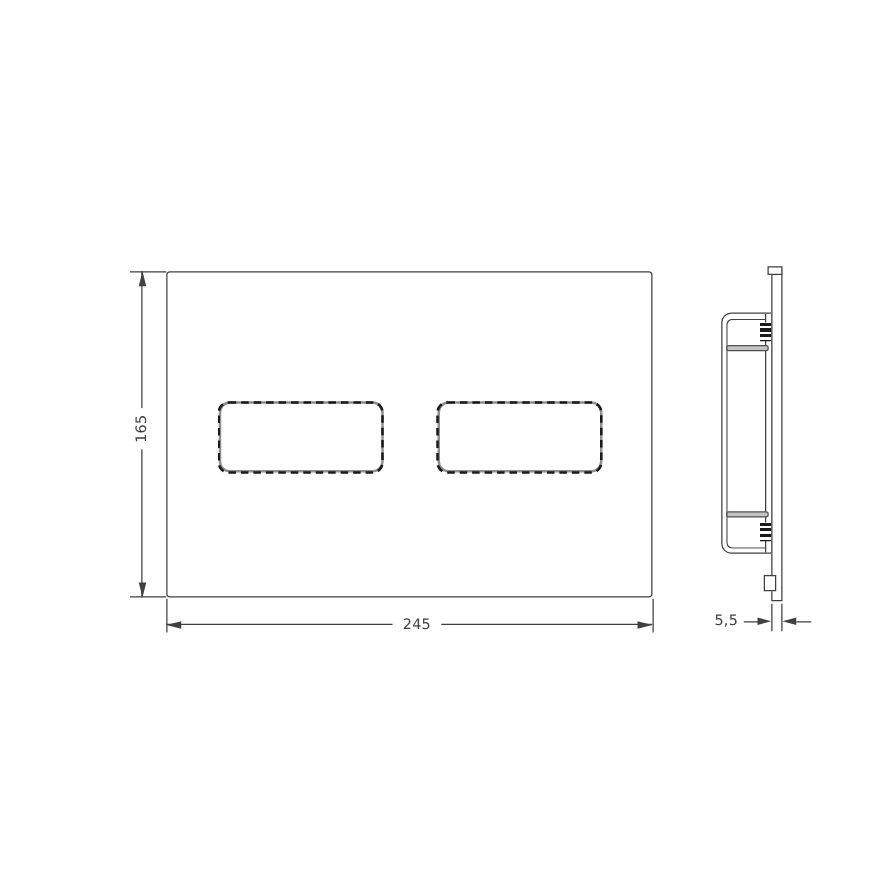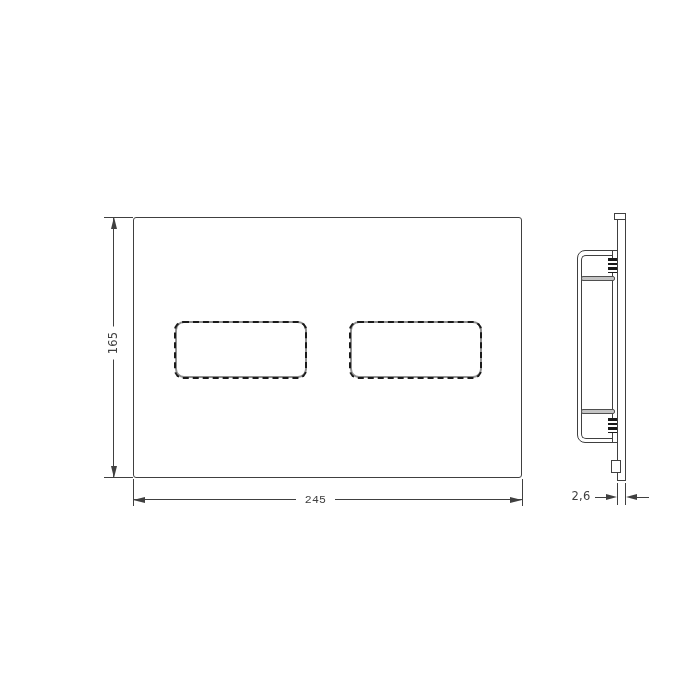--- a/index.html
+++ b/index.html
@@ -97,35 +97,35 @@
   <div class="abs vline" style="left:113px;top:217px;height:261px;"></div>
   <div class="abs arrow up" style="left:110.5px;top:217px;"></div>
   <div class="abs arrow down" style="left:110.5px;top:466px;"></div>
   <div class="abs dim-label" style="left:97px;top:335px;width:33px;height:16px;transform:rotate(-90deg);">165</div>
 
   <div class="abs vline" style="left:133px;top:479px;height:27px;"></div>
   <div class="abs vline" style="left:521.5px;top:479px;height:27px;"></div>
   <div class="abs hline" style="left:133px;top:499.4px;width:389px;height:1.1px;"></div>
   <div class="abs arrow left" style="left:133px;top:497px;"></div>
   <div class="abs arrow right" style="left:510px;top:497px;"></div>
-  <div class="abs dim-label" style="left:296px;top:492px;width:39px;height:15px;font-family:Liberation Mono, monospace;">245</div>
+  <div class="abs dim-label" style="left:314px;top:492px;width:39px;height:15px;">245</div>
 
   <div class="abs housing">
     <div class="housing-inner"></div>
   </div>
   <div class="abs frame-line"></div>
   <div class="abs bar" style="top:276px;"></div>
   <div class="abs bar" style="top:409px;"></div>
   <div class="abs clip" style="top:257.5px;"></div>
   <div class="abs clip" style="top:418px;"></div>
   <div class="abs plate-side"></div>
   <div class="abs plate-cap"></div>
   <div class="abs plate-clip"></div>
 
   <div class="abs vline" style="left:616.6px;top:483px;height:22px;width:1px;"></div>
   <div class="abs vline" style="left:625.4px;top:483px;height:22px;width:1px;"></div>
   <div class="abs hline" style="left:595px;top:496.5px;width:12px;height:1px;"></div>
   <div class="abs" style="left:606px;top:494px;width:0;height:0;border-top:3px solid transparent;border-bottom:3px solid transparent;border-left:11px solid var(--line);"></div>
   <div class="abs" style="left:626px;top:494px;width:0;height:0;border-top:3px solid transparent;border-bottom:3px solid transparent;border-right:11px solid var(--line);"></div>
   <div class="abs hline" style="left:637px;top:496.5px;width:12px;height:1px;"></div>
-  <div class="abs dim-label" style="left:568px;top:490px;width:26px;height:14px;">2,6</div>
+  <div class="abs dim-label" style="left:568px;top:490px;width:26px;height:14px;">5,5</div>
 
 </div>
 
 </body></html>

